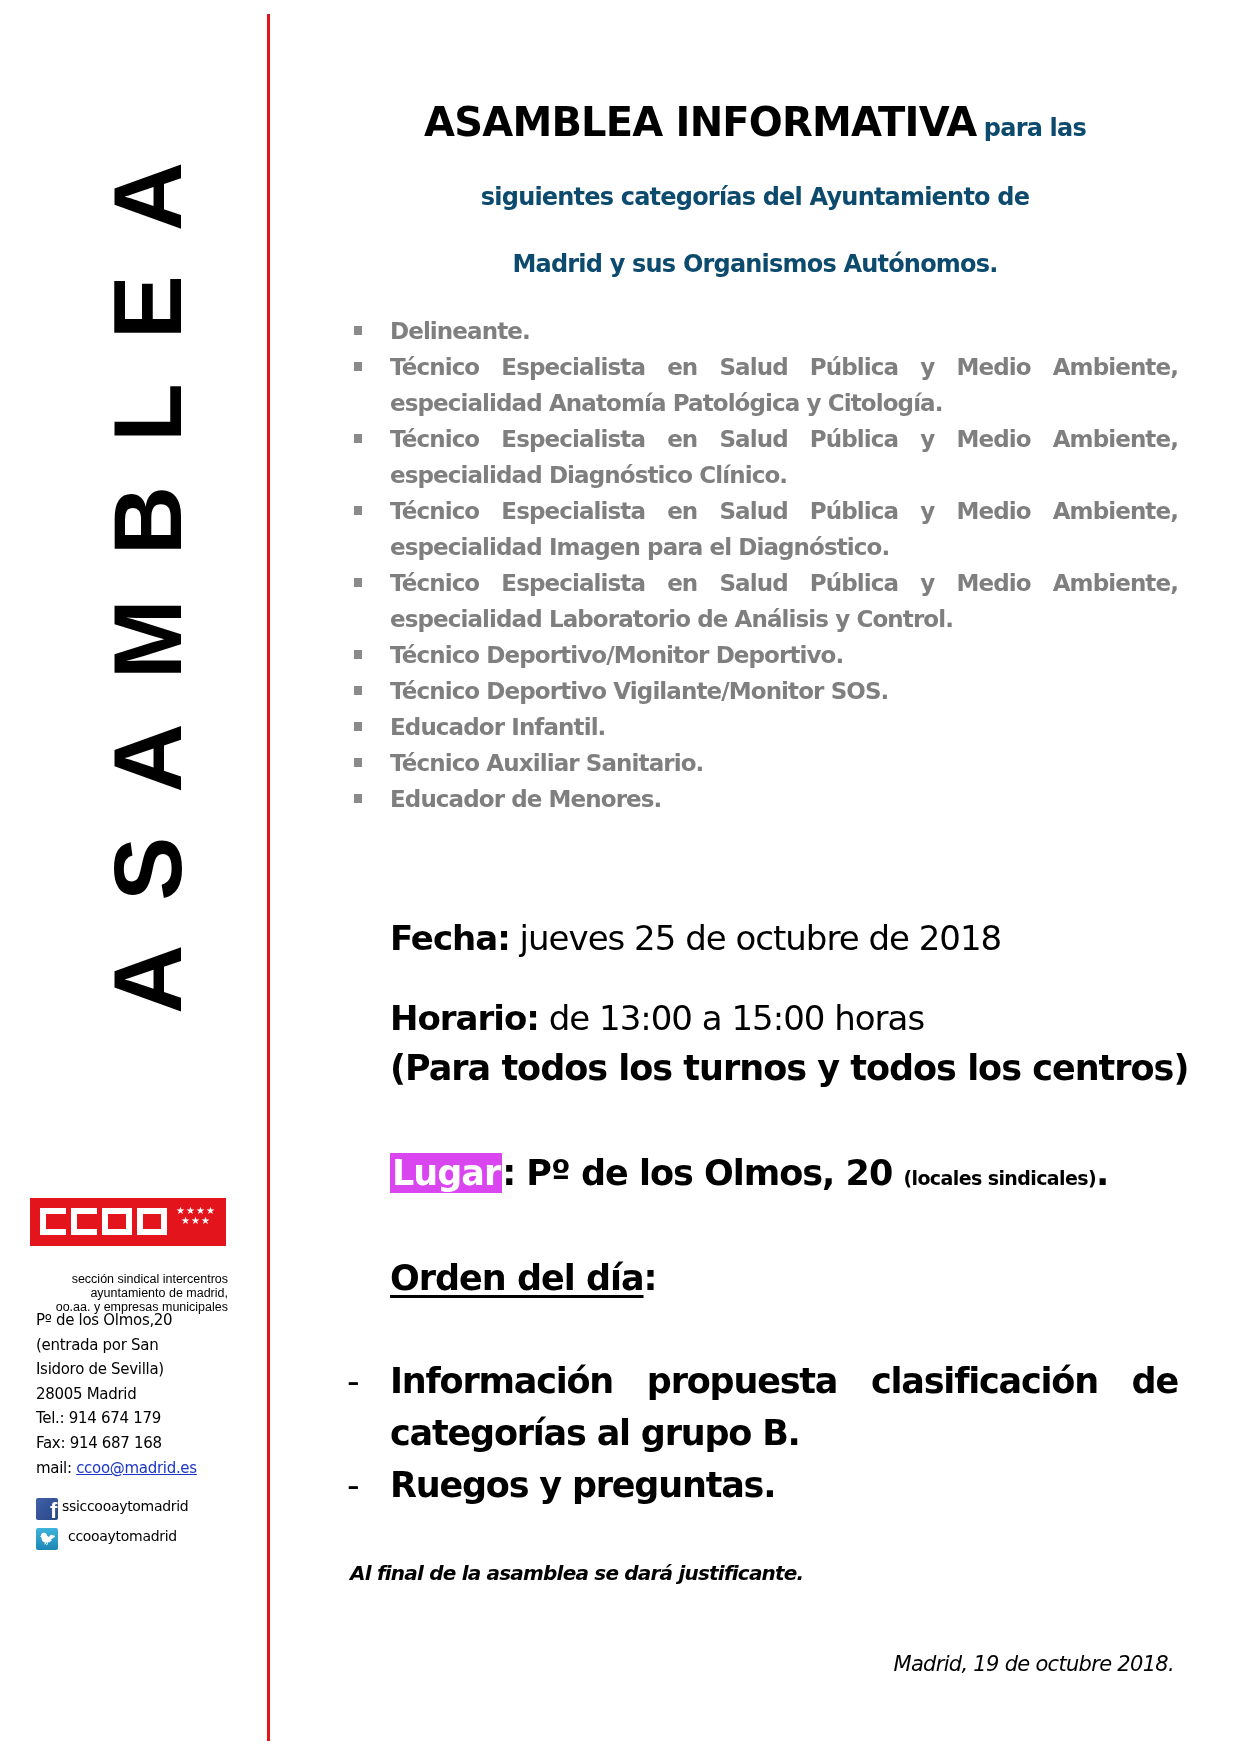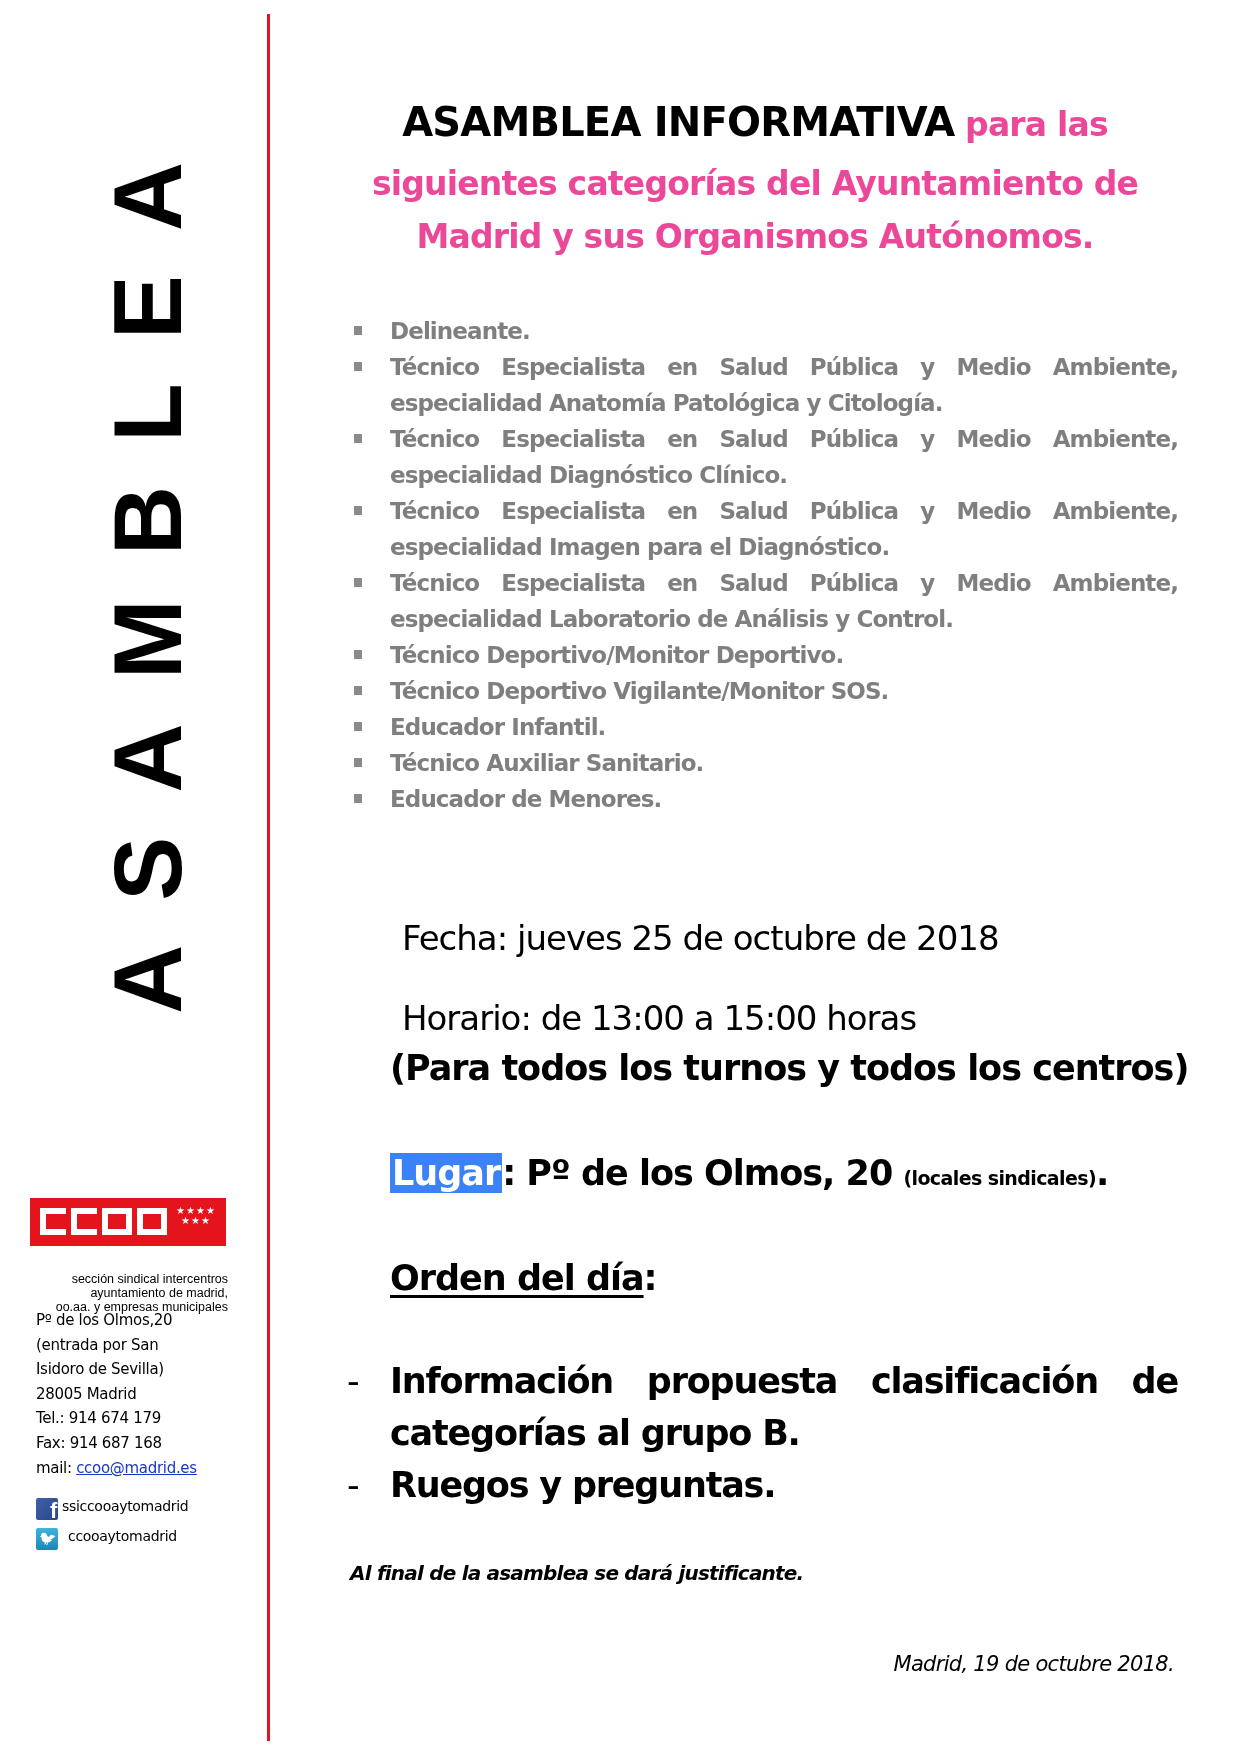--- a/index.html
+++ b/index.html
@@ -14,38 +14,38 @@
   .vertical-title { left:105px; top:205px; width:86px; height:765px; }
   .vertical-title span { position:absolute; left:50%; top:50%;
      transform:translate(-50%,-50%) rotate(-90deg); white-space:nowrap;
      font-family:"Liberation Sans", sans-serif; font-weight:bold; font-size:96px;
      letter-spacing:44px; line-height:1; padding-left:44px; }
 
   
   .heading { left:360px; top:96px; width:790px; text-align:center;
      font-family:"DejaVu Sans", sans-serif; font-weight:bold; line-height:53px; }
   .heading .strong { color:#000; font-size:40px; letter-spacing:-0.8px; }
-  .heading .soft { color:#ec4899; font-size:33px; letter-spacing:-0.8px; }
+  .heading .soft { color:#0c4a6e; font-size:24px; letter-spacing:-0.8px;margin-top:14px; }
 
   
   .cat-list { left:352px; top:313px; width:826px; margin:0; padding:0; list-style:none;
      font-family:"DejaVu Sans", sans-serif; font-weight:bold; color:#7f7f7f;
      font-size:23px; line-height:36px; letter-spacing:-0.9px; }
   .cat-list li { position:relative; padding-left:38px; text-align:justify; text-align-last:left; }
   .cat-list li .line1 { display:block; text-align:justify; text-align-last:justify; }
   .cat-list li .bullet { position:absolute; left:2px; top:13px; width:8px; height:9px; background:#8a8a8a; }
 
   
   .info { left:390px; font-family:"DejaVu Sans", sans-serif; color:#000; white-space:nowrap; letter-spacing:-1px; }
-  .info b { font-weight:normal;margin-left:12px; }
+  .info b { font-weight:bold; }
   .fecha { top:918px; font-size:34px; }
   .horario { top:998px; font-size:34px; }
   .para { top:1048px; font-size:35px; font-weight:bold; }
   .lugar { top:1153px; font-size:35px; font-weight:bold; }
-  .lugar .hl { background:#3b82f6; color:#fff; padding:0 2px; }
+  .lugar .hl { background:#d946ef; color:#fff; padding:0 2px; }
   .lugar .small { font-size:19px; font-weight:bold; letter-spacing:-0.6px; }
   .orden { top:1258px; font-size:35px; font-weight:bold; }
   .orden .u { text-decoration:underline; text-decoration-thickness:3px; text-underline-offset:5px; }
 
   .agenda { left:347px; top:1355px; width:831px; margin:0; padding:0; list-style:none;
      font-family:"DejaVu Sans", sans-serif; font-weight:bold; font-size:35px; line-height:52px; letter-spacing:-1.2px; }
   .agenda li { position:relative; padding-left:43px; }
   .agenda li .dash { position:absolute; left:0; top:0; font-weight:normal; }
   .agenda li .line1 { display:block; text-align:justify; text-align-last:justify; }
 

